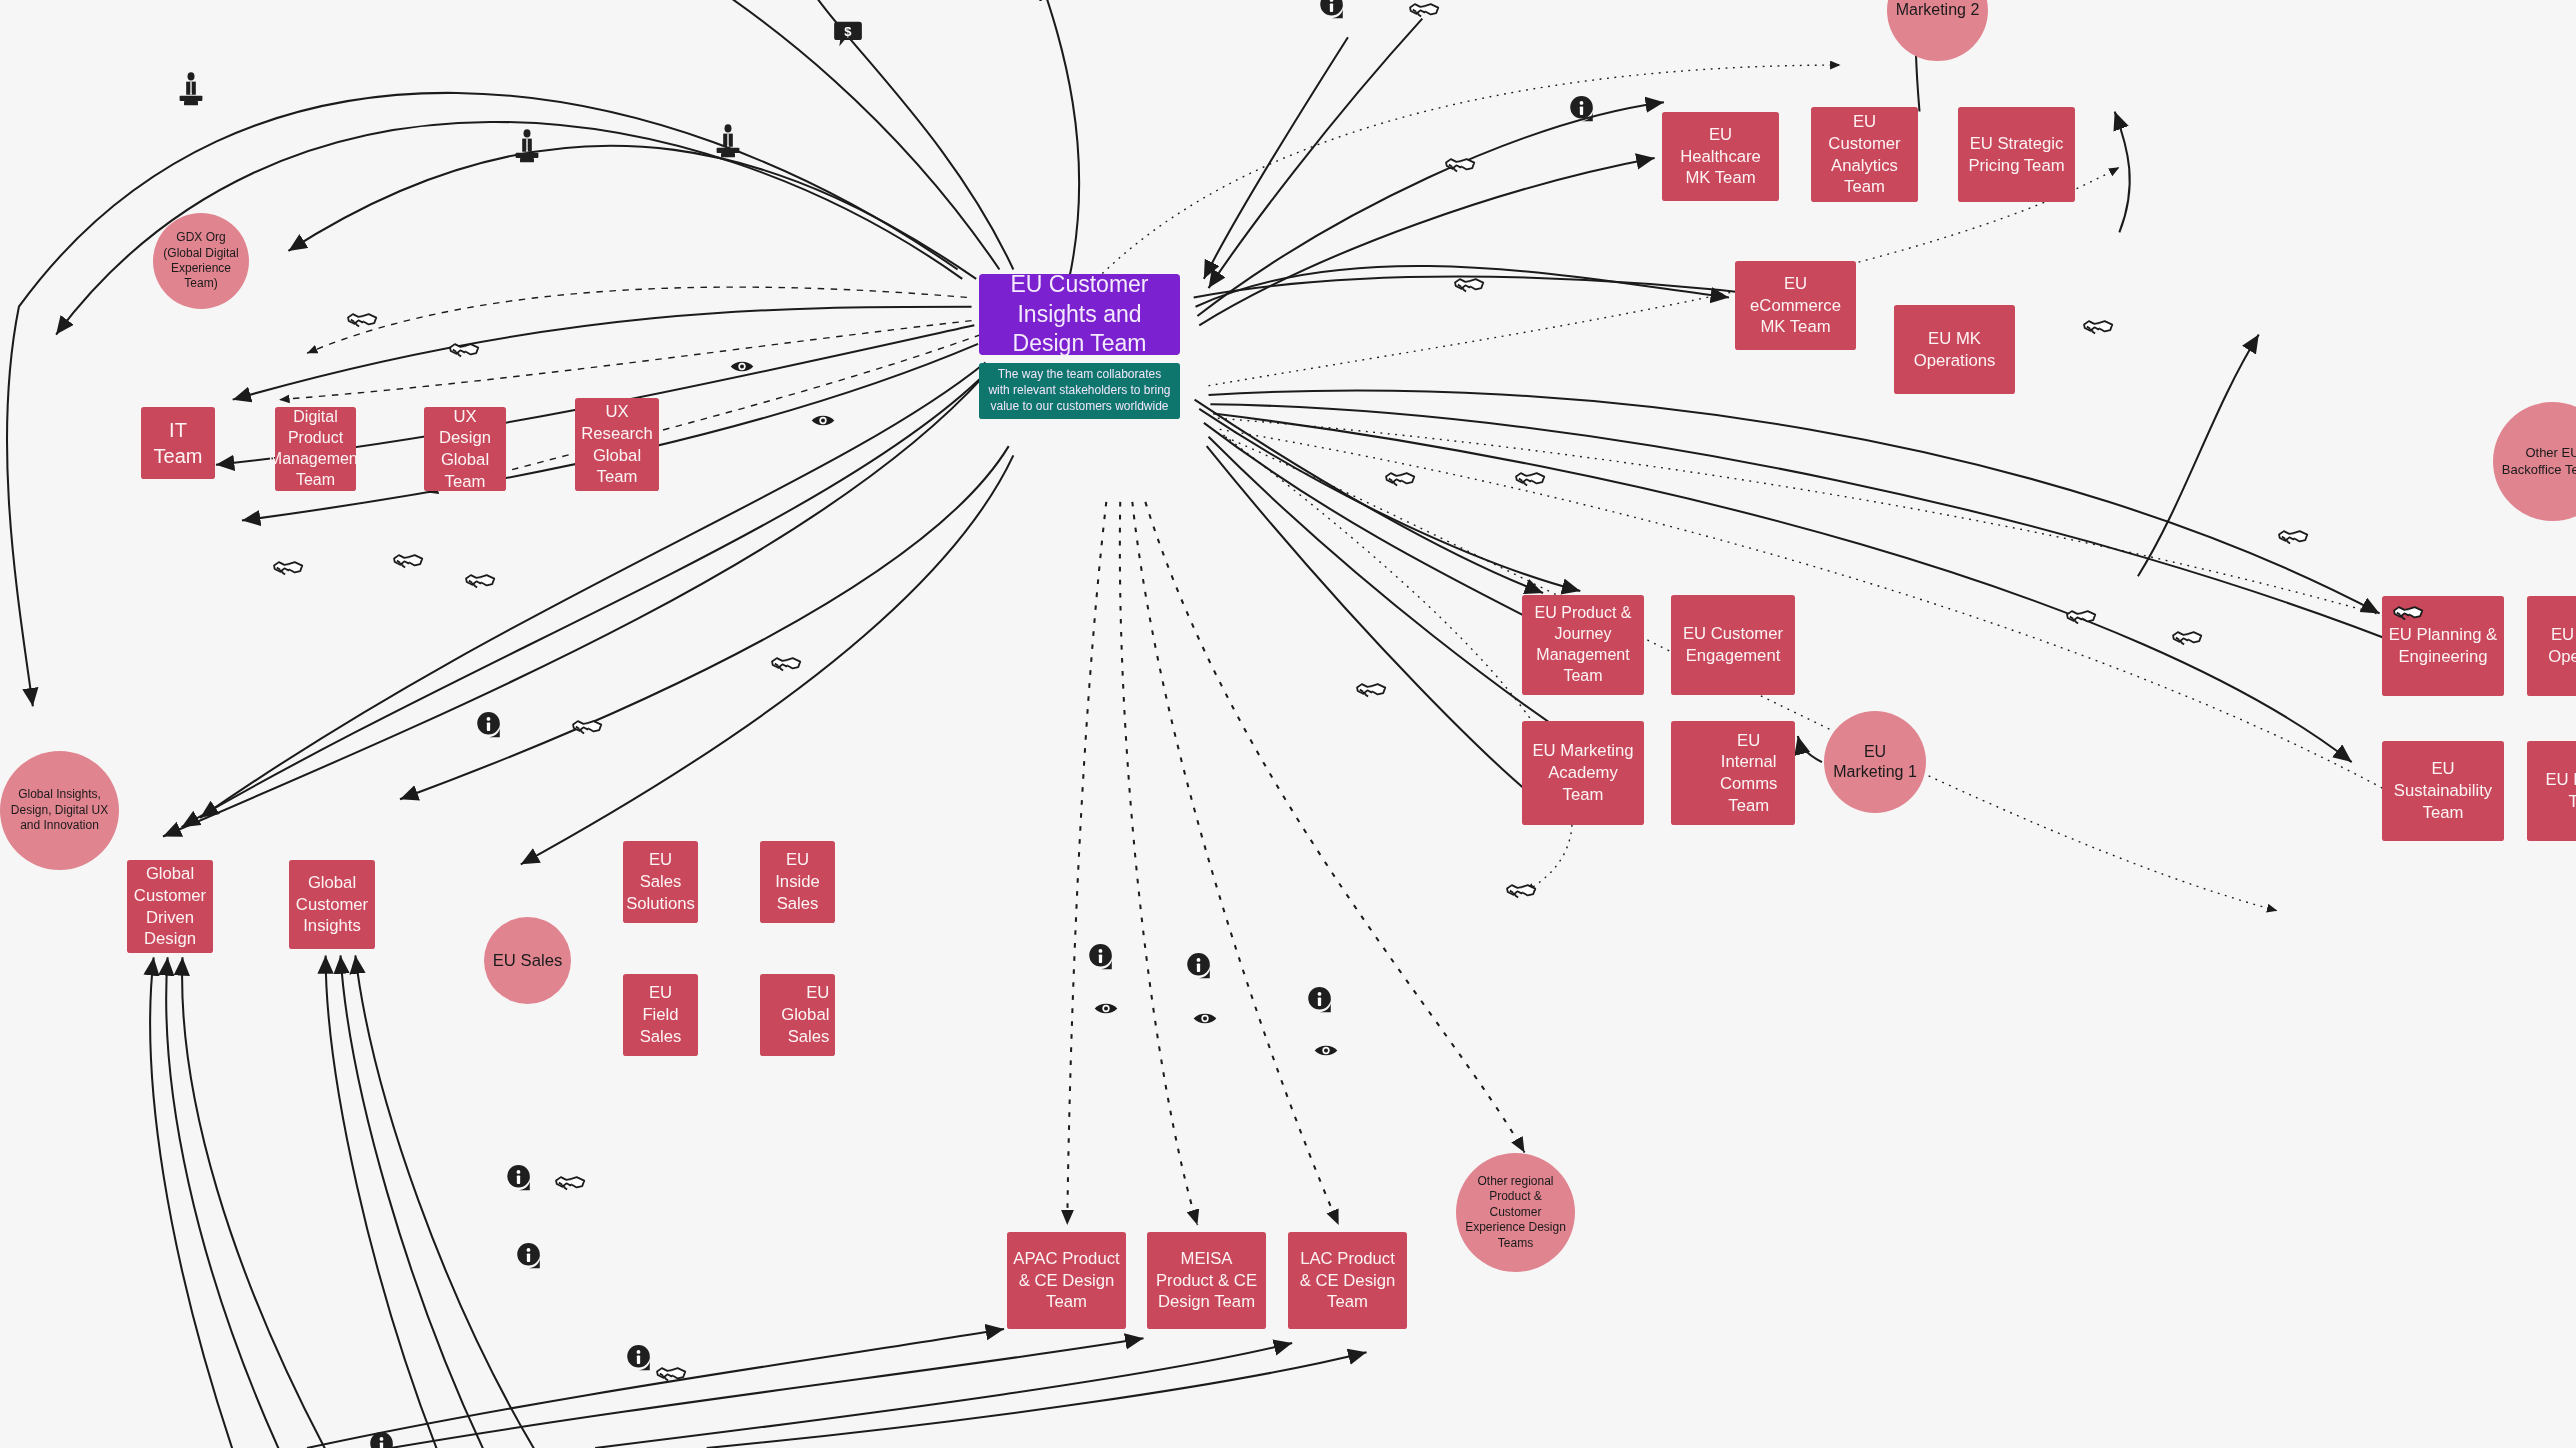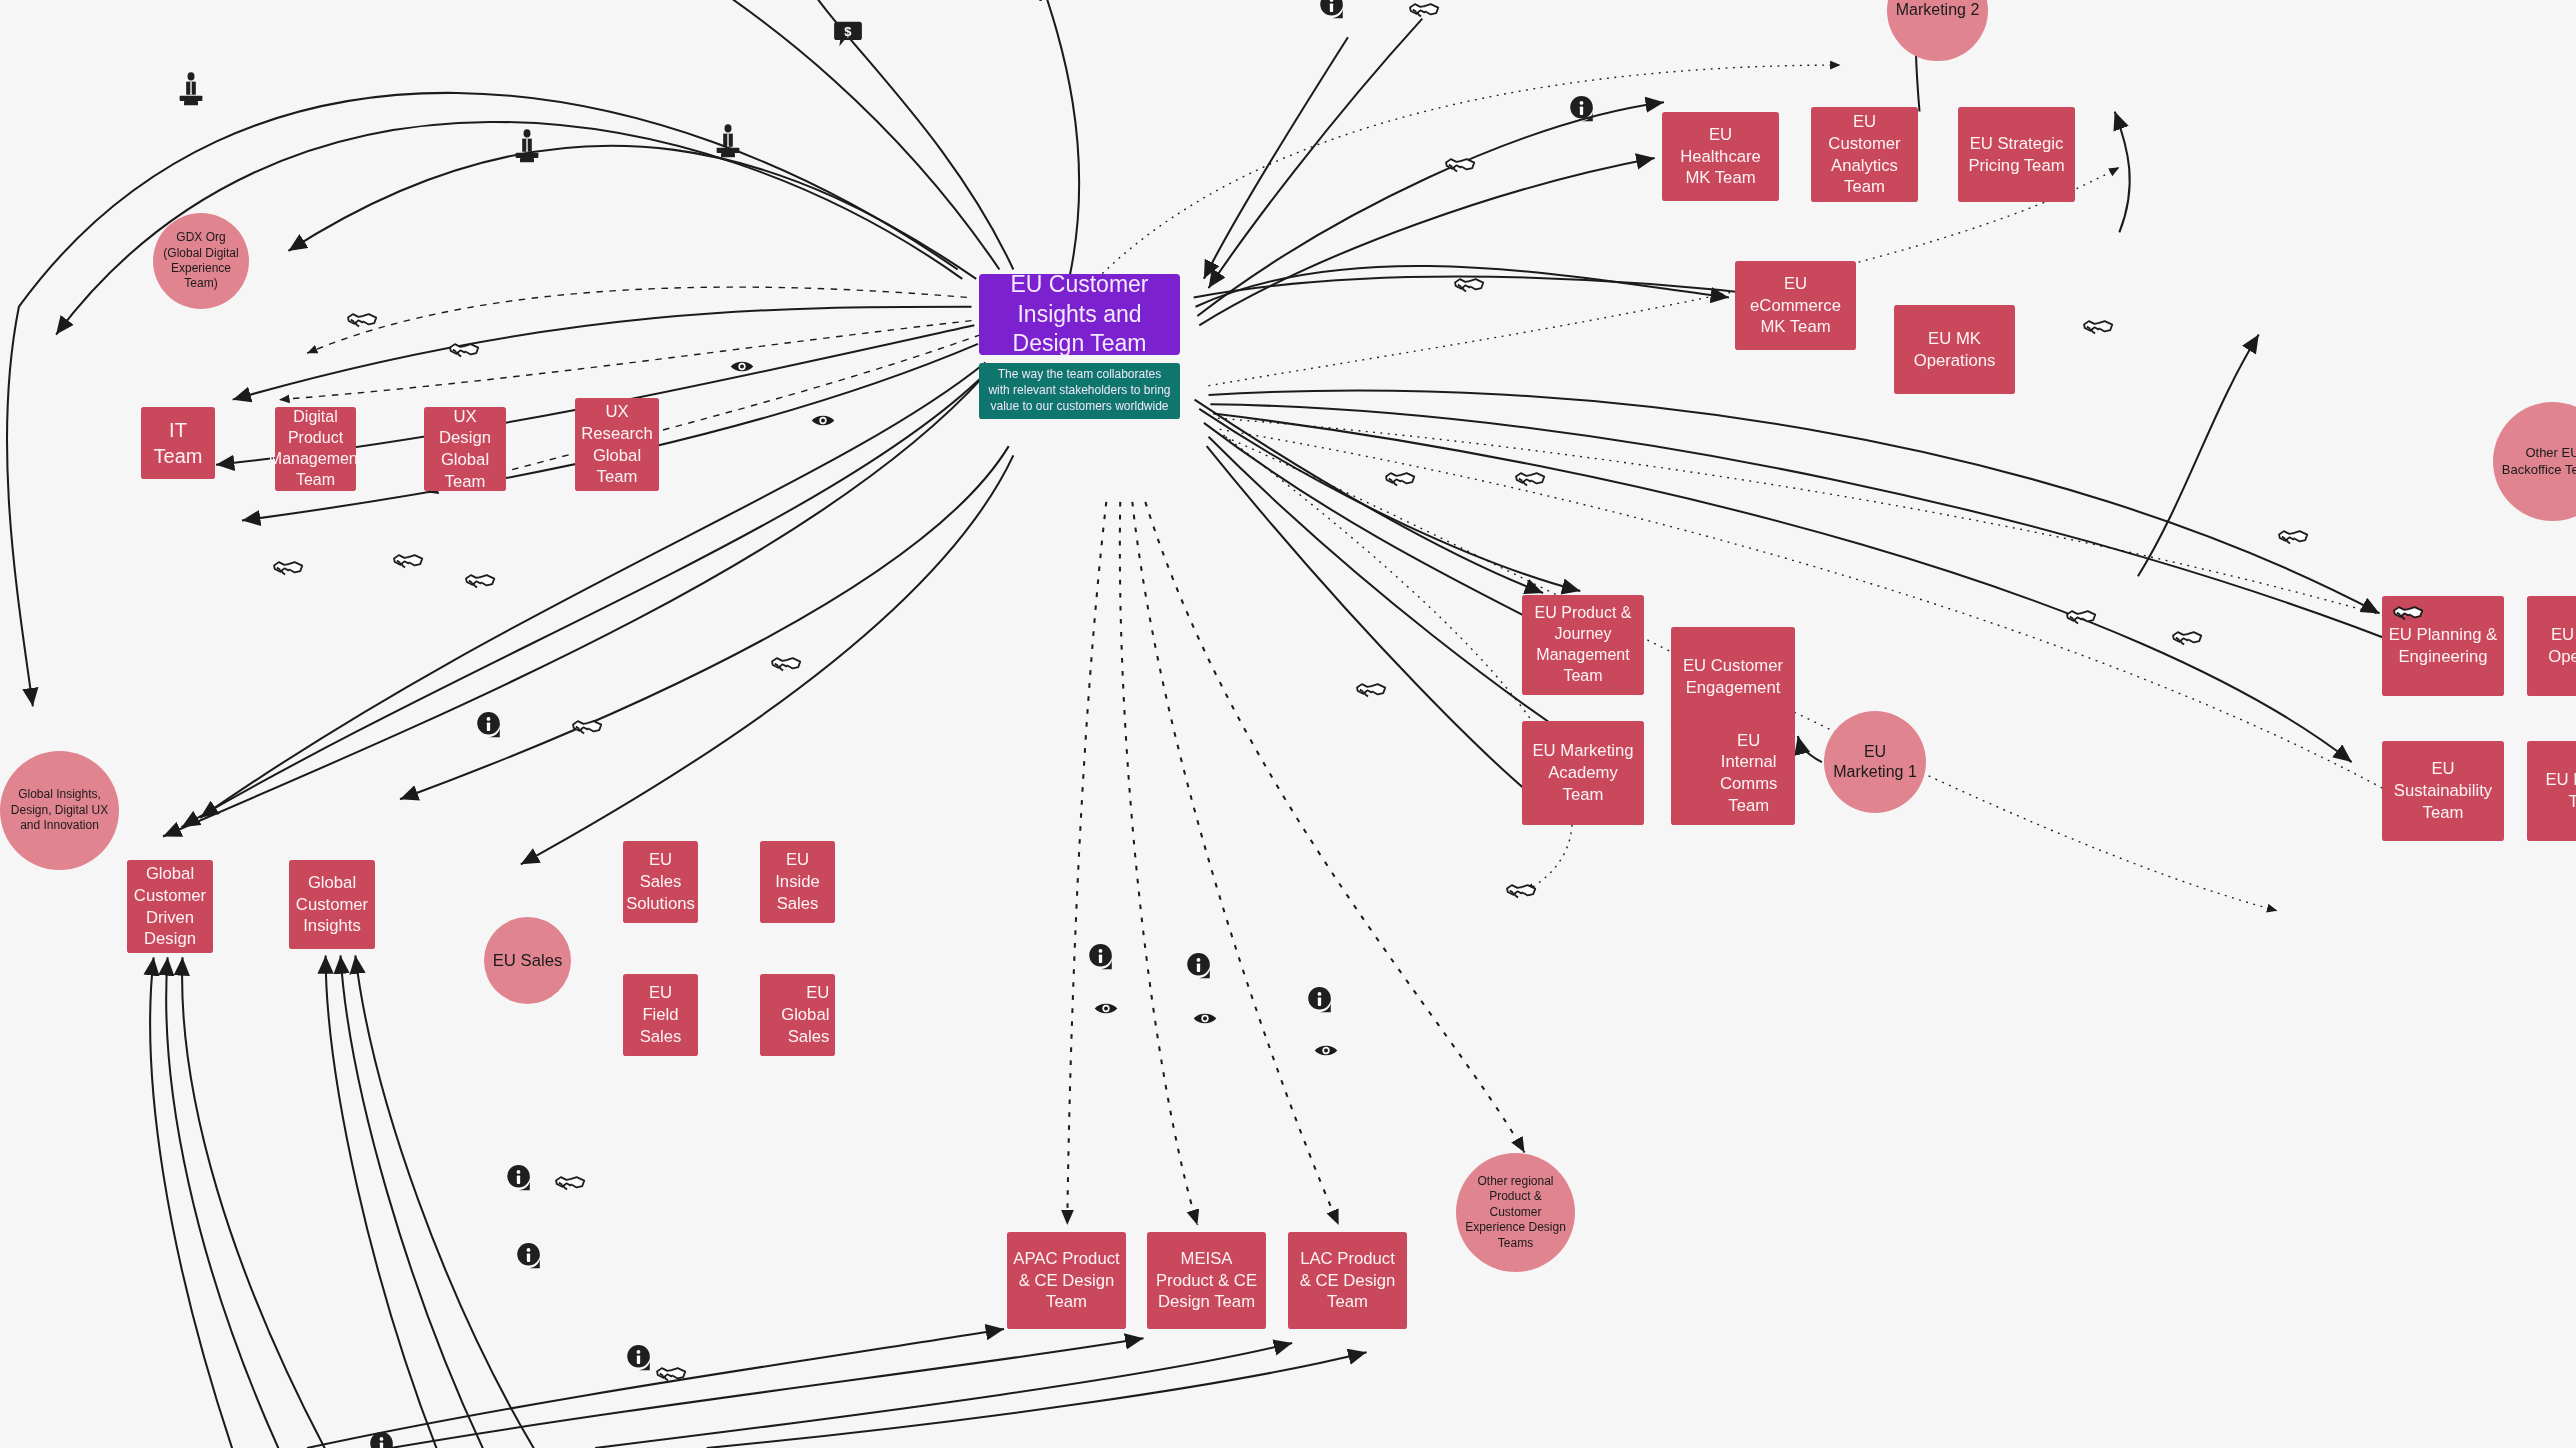--- a/index.html
+++ b/index.html
@@ -188,21 +188,21 @@
       </div>
       <div class="node box" style="left: 1735px; top: 261px; width: 121px; height: 89px; font-size: 16.7px;">
         <span>EU eCommerce MK Team</span>
       </div>
       <div class="node box" style="left: 1894px; top: 261px; width: 121px; height: 89px; font-size: 16.7px; margin-top: 44px;">
         <span>EU MK Operations</span>
       </div>
       <div class="node box" style="left: 1522px; top: 595px; width: 122px; height: 100px; font-size: 16px;">
         <span>EU Product &amp; Journey Management Team</span>
       </div>
-      <div class="node box" style="left: 1671px; top: 595px; width: 124px; height: 100px; font-size: 16.7px; margin-top: 32px;">
+      <div class="node box" style="left: 1671px; top: 595px; width: 124px; height: 100px; font-size: 16.7px;">
         <span>EU Customer Engagement</span>
       </div>
       <div class="node box" style="left: 1522px; top: 721px; width: 122px; height: 104px; font-size: 16.7px;">
         <span>EU Marketing Academy Team</span>
       </div>
       <div class="node box" style="left: 1671px; top: 721px; width: 124px; height: 104px; font-size: 16.7px; padding-left: 37px;">
         <span>EU Internal Comms Team</span>
       </div>
       <div class="node circle" style="left: 1824px; top: 711px; width: 102px; height: 102px; font-size: 16px;">
         <span>EU Marketing 1</span>

